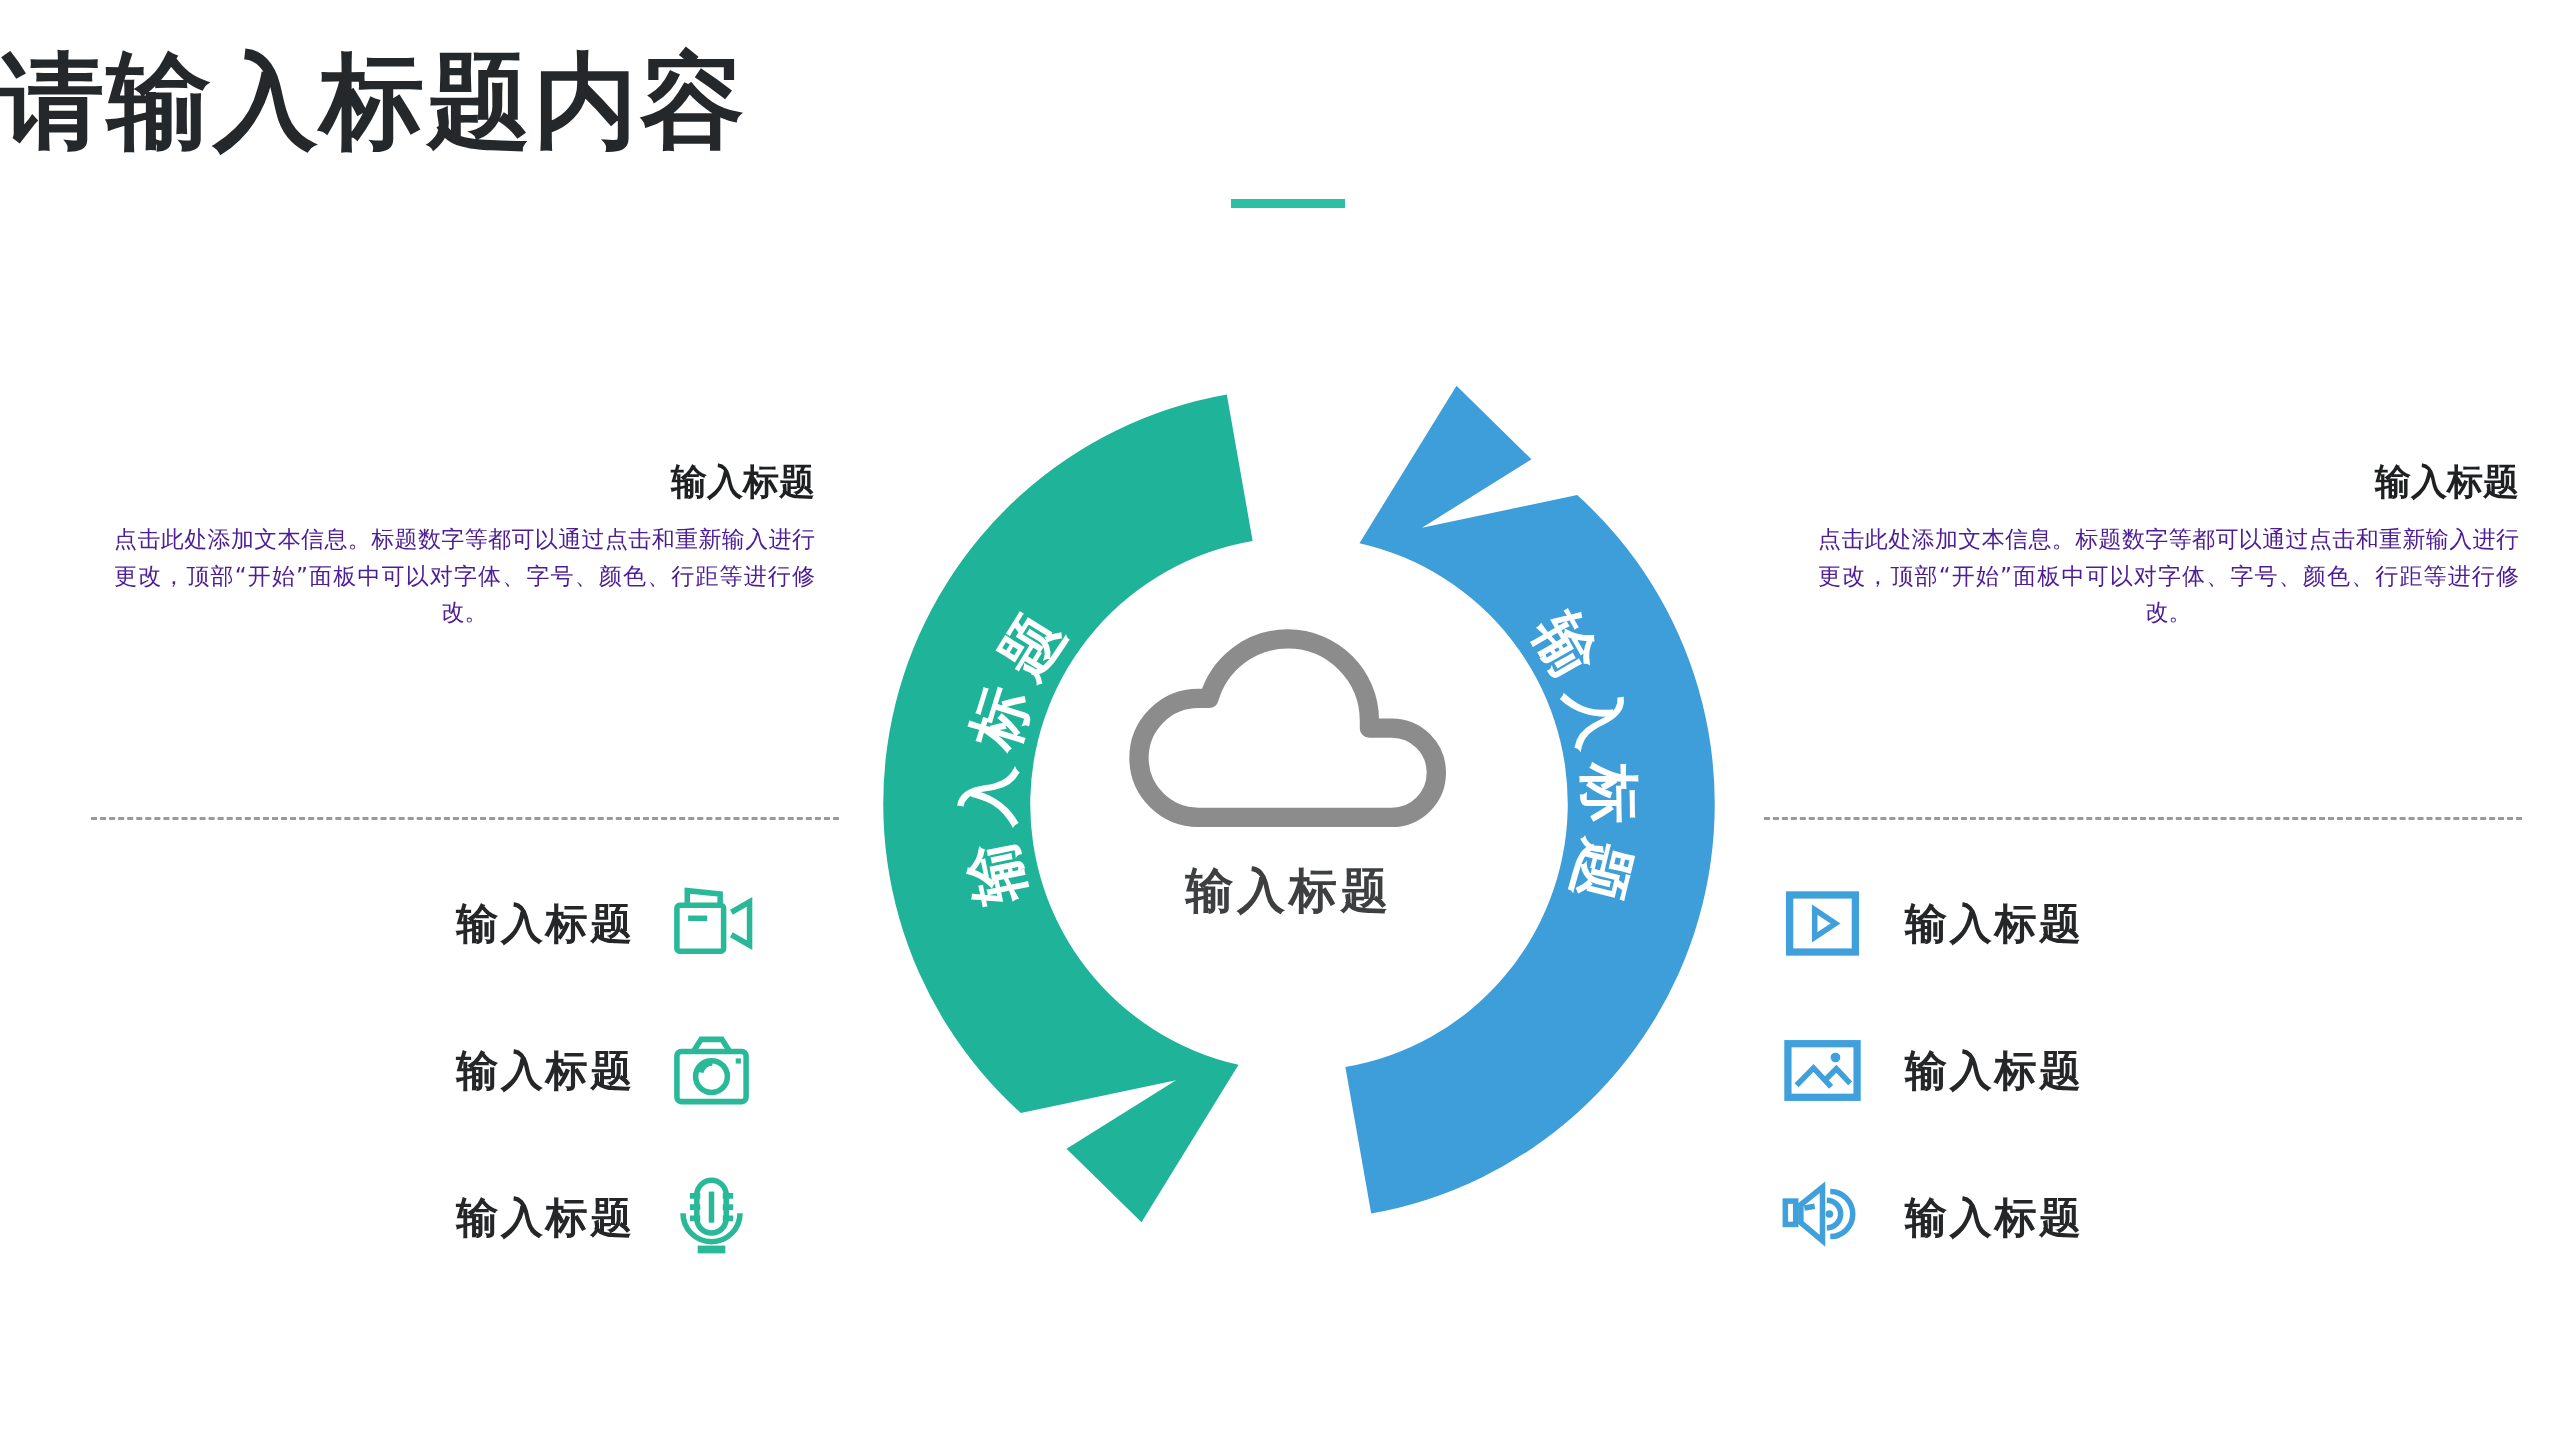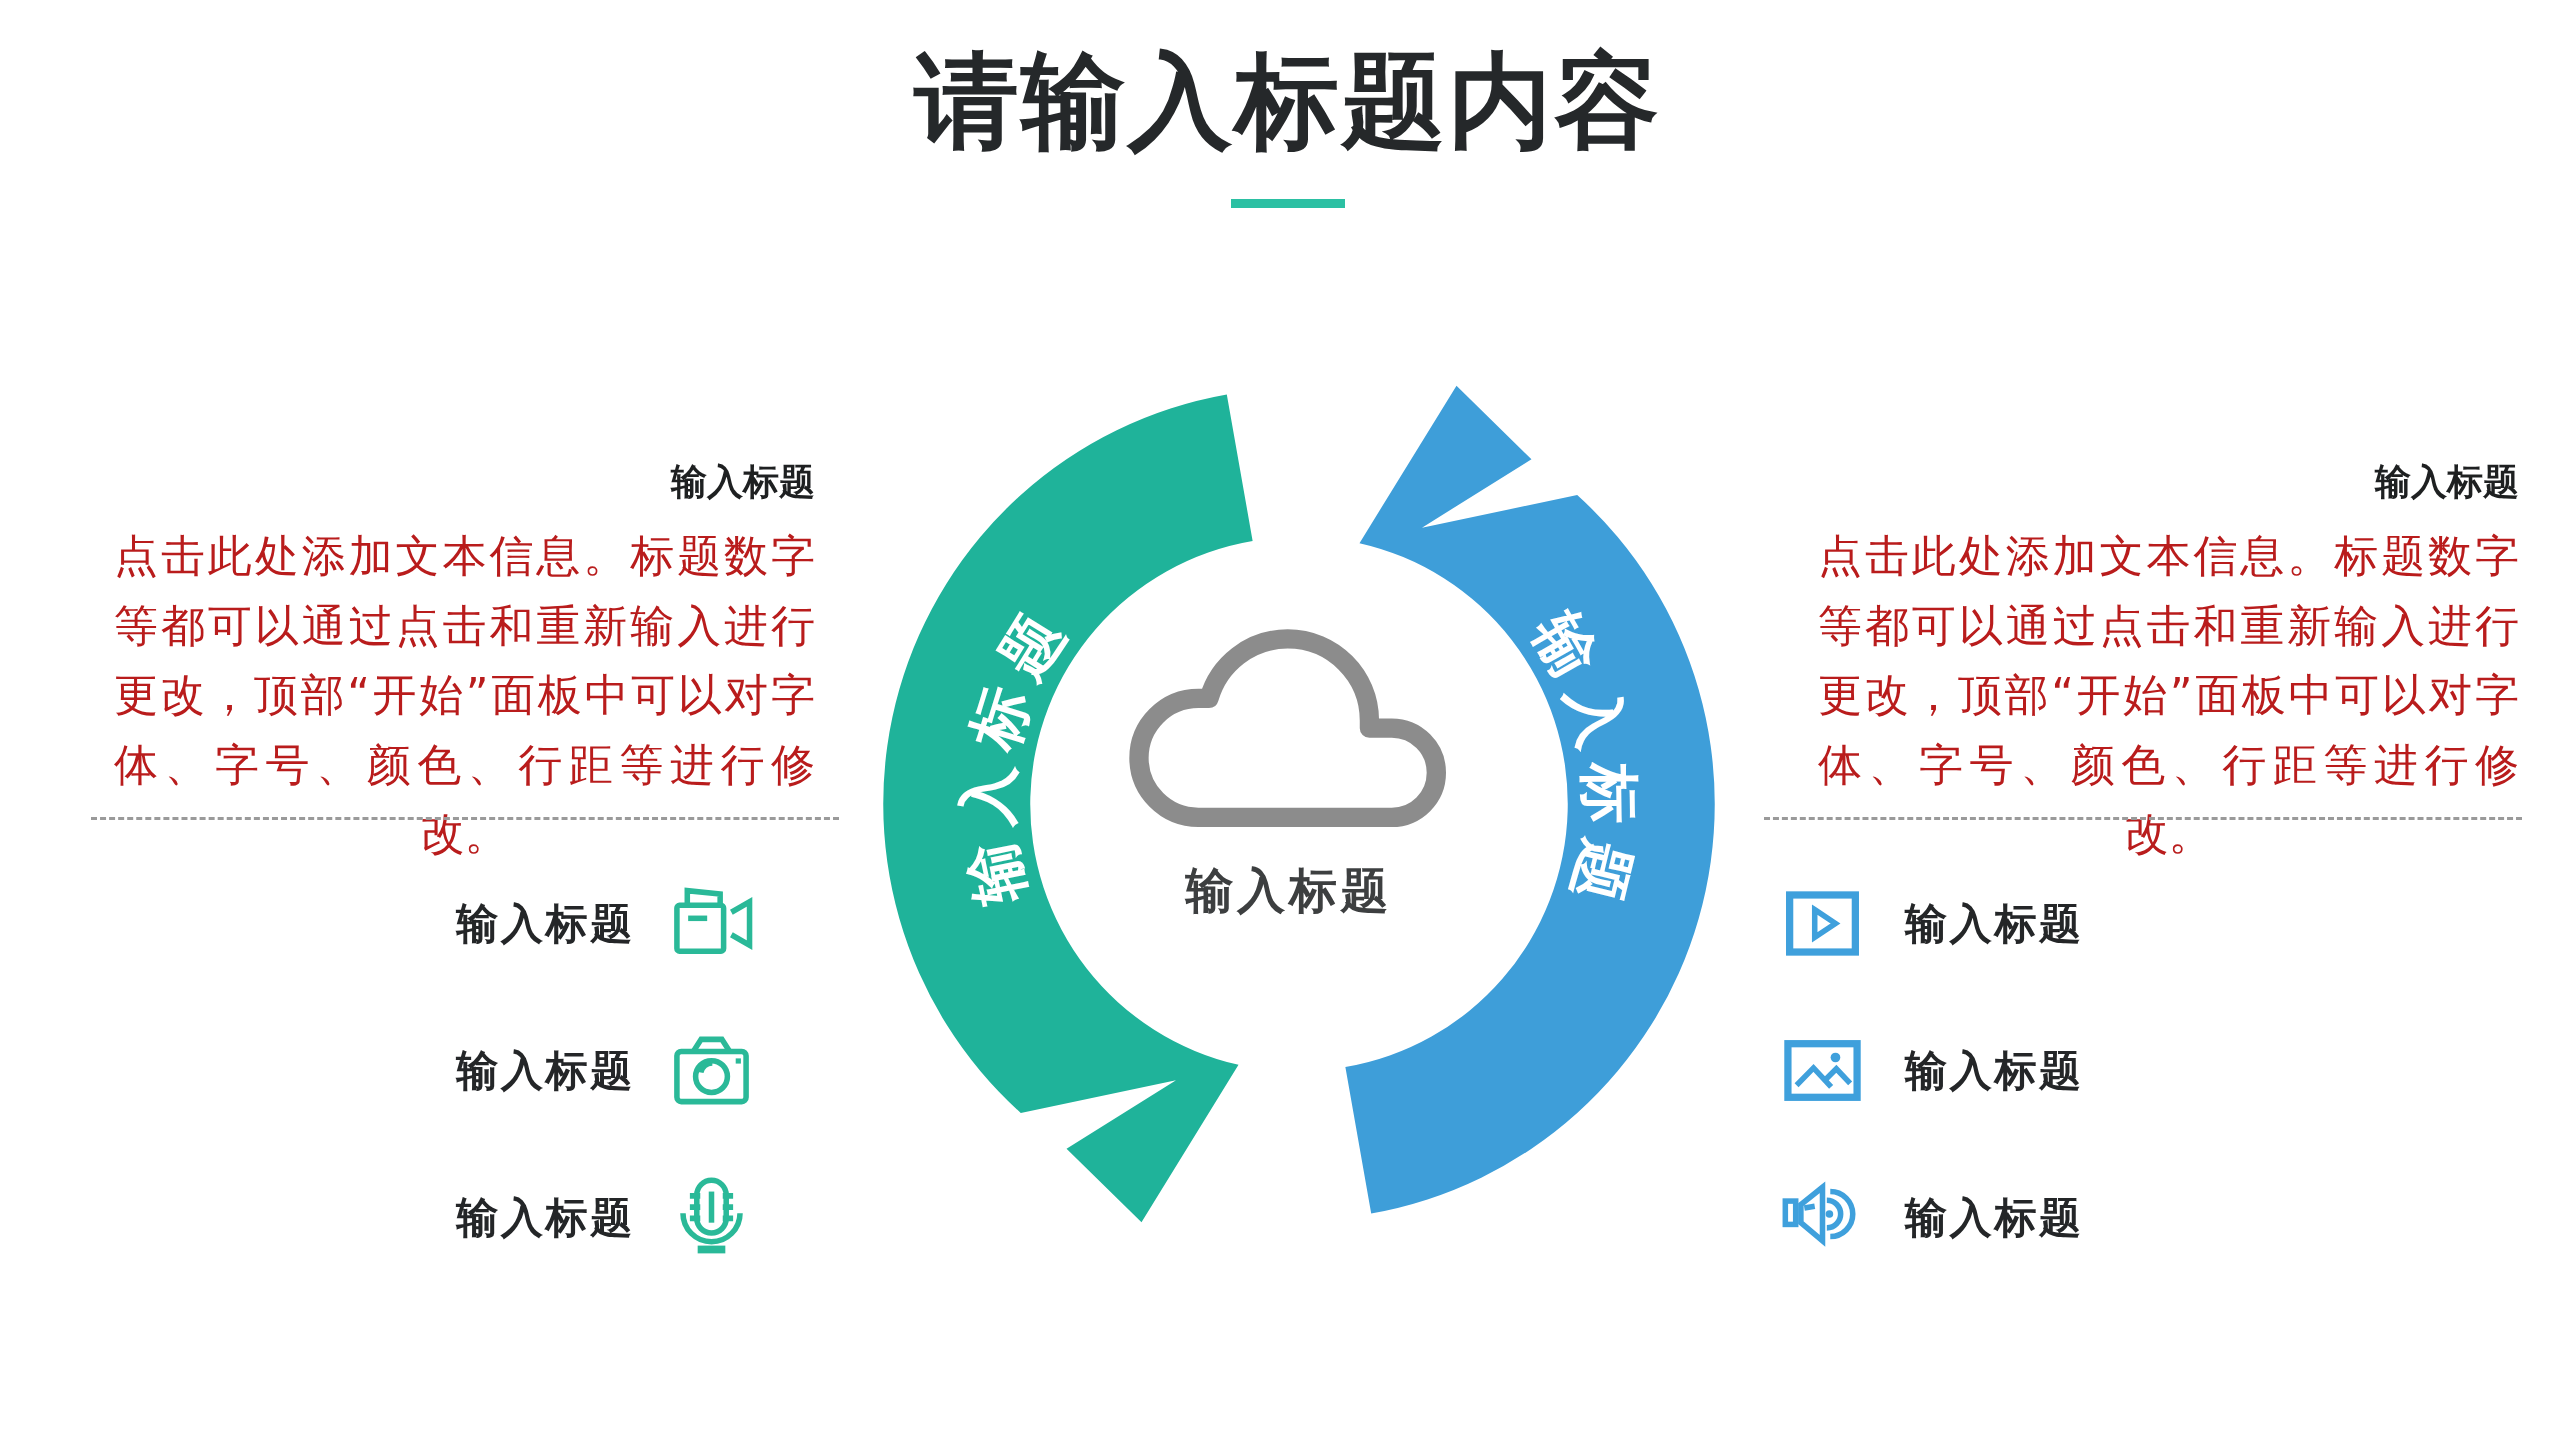--- a/index.html
+++ b/index.html
@@ -2,40 +2,40 @@
 <html style="font-size:10.7px"><head>
 <meta charset="utf-8">
 <style>
   * { margin:0; padding:0; box-sizing:border-box; }
   html,body { width:2576px; height:1449px; background:#ffffff; overflow:hidden; }
   body { font-family:"DejaVu Sans","Liberation Sans",sans-serif; position:relative; }
 
   
   .title {
     position:absolute; top:39px; left:0; right:0;
-    text-align:center;
+    text-align:left;
     font-size:104px; font-weight:800; letter-spacing:2.7px;
     color:#25282a; line-height:1.2;
   }
   .title-underline {
     position:absolute; top:199px; left:0; right:0; margin:0 auto;
     width:114px; height:8.7px; background:#2BC0A3;
   }
 
   
   .panel { position:absolute; width:701px; }
   .panel.left  { left:114px;  top:458px; }
   .panel.right { left:1818px; top:458px; }
   .panel-heading {
     text-align:right;
     font-size:36px; font-weight:bold; color:#1e2021; line-height:1.35;
   }
   .panel-body {
     margin-top:14.8px;
-    font-size:44px; color:#b91c1c; line-height:1.58;
+    font-size:23px; color:#4c1d95; line-height:1.58;
     text-align:justify; text-align-last:center;
   }
 
   
   .divider { position:absolute; top:817px; height:0; border-top:3.4px dashed #9a9a9a; }
   .divider.left  { left:91px;  width:748px; }
   .divider.right { left:1764px; width:758px; }
 
   
   .rows { position:absolute; top:882px; }

